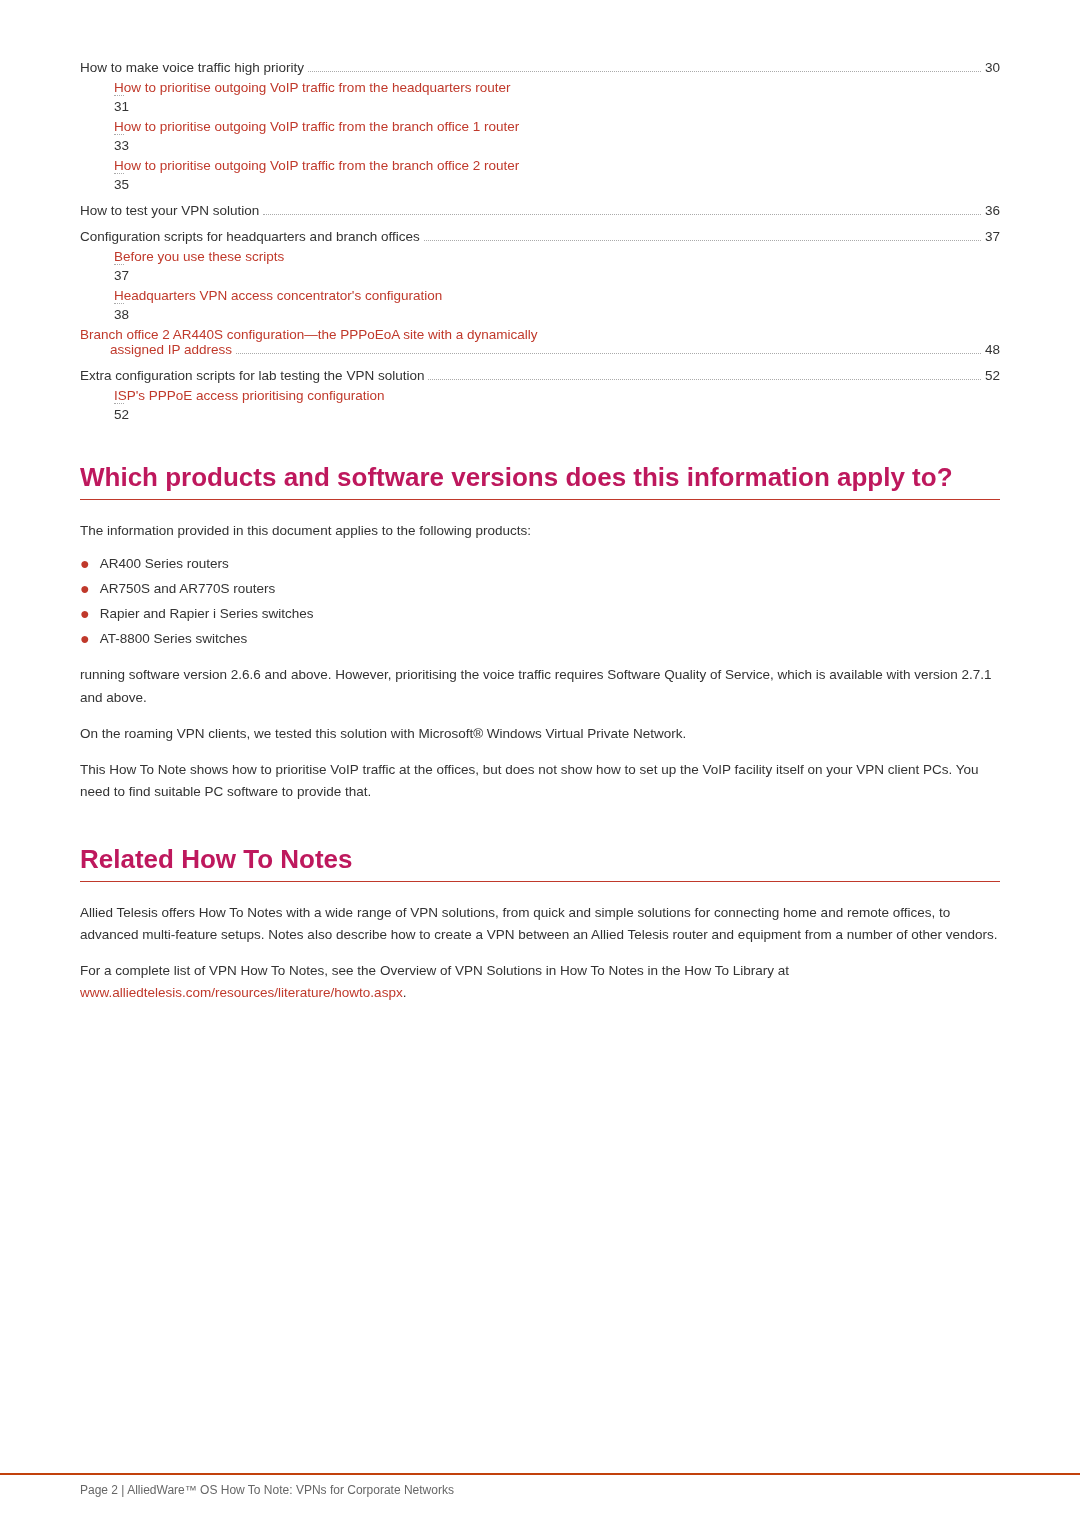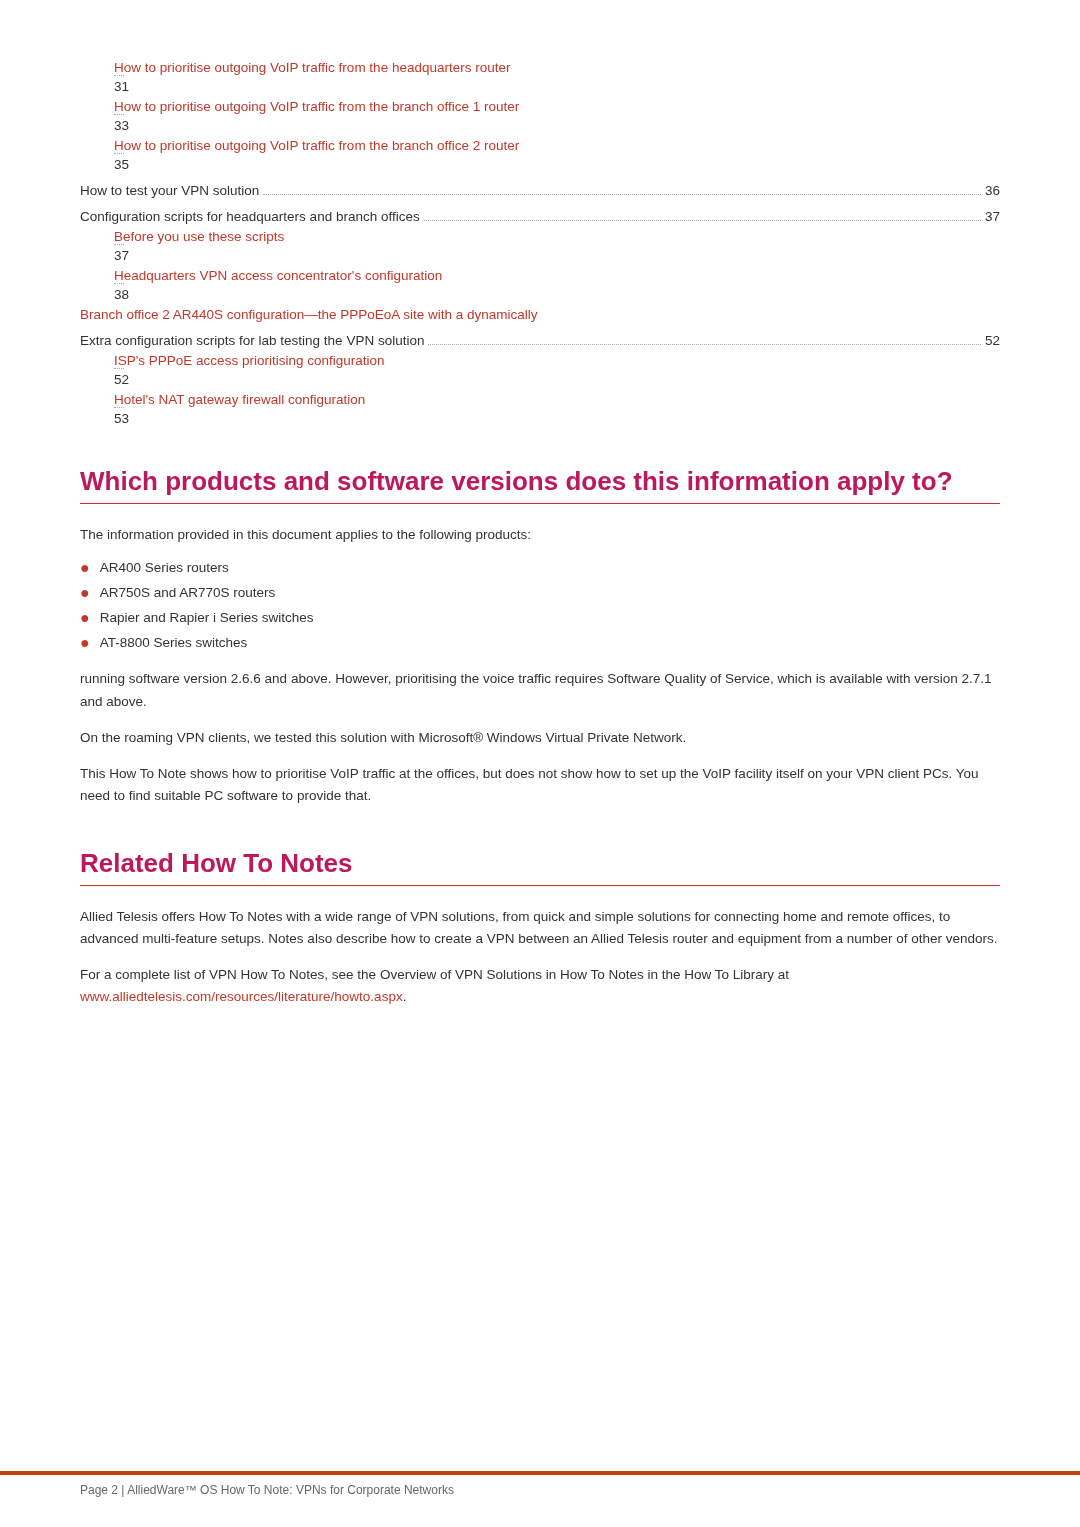--- a/index.html
+++ b/index.html
@@ -117,34 +117,39 @@
       color: #c0392b;
       text-decoration: none;
       text-align: center;
     }
 
     .footer-bar {
       position: absolute;
       bottom: 30px;
       left: 0;
       right: 0;
-      border-top: 4px solid #c2410c;
+      border-top: 2px solid #c2410c;
       padding: 8px 80px 0 80px;
       font-size: 12px;
       color: #666;
     }
 
     .italic {
     }
   </style>
 </head>
 <body>
 
 <div class="toc-section">
 
+  <div class="toc-entry">
+    <span>How to make voice traffic high priority</span>
+    <span class="toc-dots"></span>
+    <span class="toc-page">30</span>
+  </div>
 
   <div class="toc-entry indented">
     <a class="toc-link" href="#">How to prioritise outgoing VoIP traffic from the headquarters router</a>
     <span class="toc-dots"></span>
     <span class="toc-page">31</span>
   </div>
 
   <div class="toc-entry indented">
     <a class="toc-link" href="#">How to prioritise outgoing VoIP traffic from the branch office 1 router</a>
     <span class="toc-dots"></span>
@@ -183,41 +188,41 @@
     <a class="toc-link" href="#">Headquarters VPN access concentrator's configuration</a>
     <span class="toc-dots"></span>
     <span class="toc-page">38</span>
   </div>
 
 
   <div class="toc-multiline-entry indented">
     <div class="line1">
       <a class="toc-link" href="#">Branch office 2 AR440S configuration—the PPPoEoA site with a dynamically</a>
     </div>
+    <div class="line2">
+      <a class="toc-link" href="#">assigned IP address</a>
+      <span class="toc-dots"></span>
+      <span class="toc-page">48</span>
+    </div>
   </div>
 
   <div style="height:6px;"></div>
 
   <div class="toc-entry">
     <span>Extra configuration scripts for lab testing the VPN solution</span>
     <span class="toc-dots"></span>
     <span class="toc-page">52</span>
   </div>
 
   <div class="toc-entry indented">
     <a class="toc-link" href="#">ISP's PPPoE access prioritising configuration</a>
     <span class="toc-dots"></span>
     <span class="toc-page">52</span>
   </div>
 
-  <div class="toc-entry indented">
-    <a class="toc-link" href="#">Hotel's NAT gateway firewall configuration</a>
-    <span class="toc-dots"></span>
-    <span class="toc-page">53</span>
-  </div>
 
 </div>
 
 <div class="products-section">
   <h2 class="section-heading">Which products and software versions does this information apply to?</h2>
   <hr class="section-divider">
 
   <p class="body-text">The information provided in this document applies to the following products:</p>
 
   <ul class="bullet-list">

